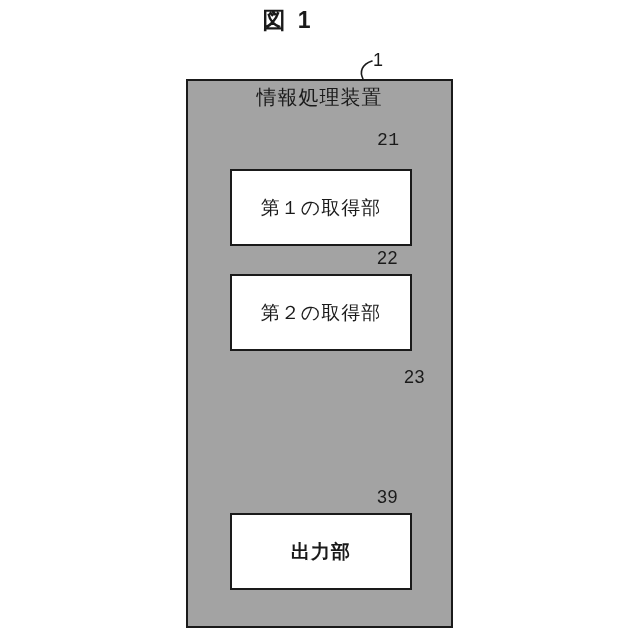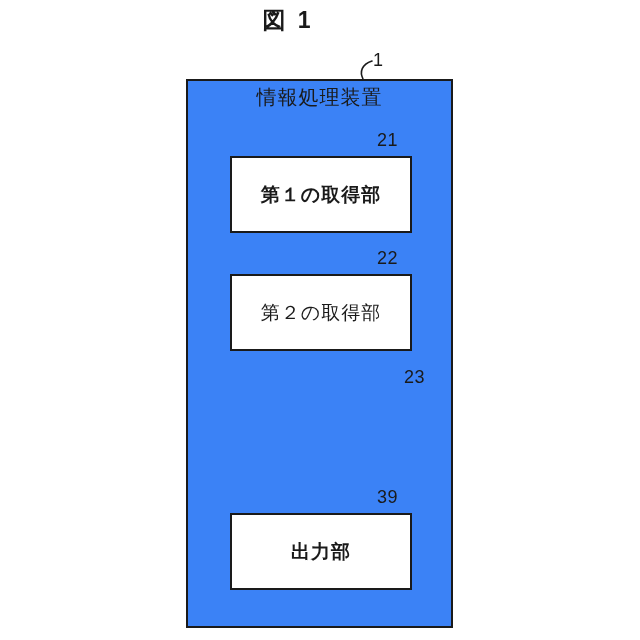--- a/index.html
+++ b/index.html
@@ -36,21 +36,21 @@
     pointer-events: none;
   }
   .outer-box {
     position: absolute;
     left: 186px;
     top: 79px;
     width: 267px;
     height: 549px;
     border: 2px solid #1a1a1a;
     box-sizing: border-box;
-    background: #3b82f6;
+    background: #a3a3a3;
   }
   .outer-label {
     position: absolute;
     top: 3px;
     left: 0;
     width: 100%;
     text-align: center;
     font-size: 20px;
     letter-spacing: 1px;
     color: #1a1a1a;
@@ -66,33 +66,33 @@
     display: flex;
     align-items: center;
     justify-content: center;
   }
   .inner-box .block-label {
     font-size: 19px;
     letter-spacing: 1px;
     color: #1a1a1a;
     white-space: nowrap;
   }
-  .box-21 { top: 75px; font-weight: bold; }
+  .box-21 { top: 88px; }
   .box-22 { top: 193px; font-family: Liberation Serif, serif; }
   .box-23 { top: 312px; }
   .box-24 { top: 432px; font-weight: bold; }
   .ref-num {
     position: absolute;
     font-size: 18px;
     line-height: 18px;
     color: #1a1a1a;
     letter-spacing: 0.5px;
   }
   .ref-1  { left: 373px; top: 51px; }
-  .ref-21 { left: 377px; top: 131px; }
+  .ref-21 { left: 377px; top: 131px; font-family: Liberation Mono, monospace; }
   .ref-22 { left: 377px; top: 249px; }
   .ref-23 { left: 377px; top: 368px; margin-left: 27px; }
   .ref-24 { left: 377px; top: 488px; }
 </style>
 </head>
 <body>
 
 <div class="canvas">
 
   <div class="fig-title">図 1</div>

